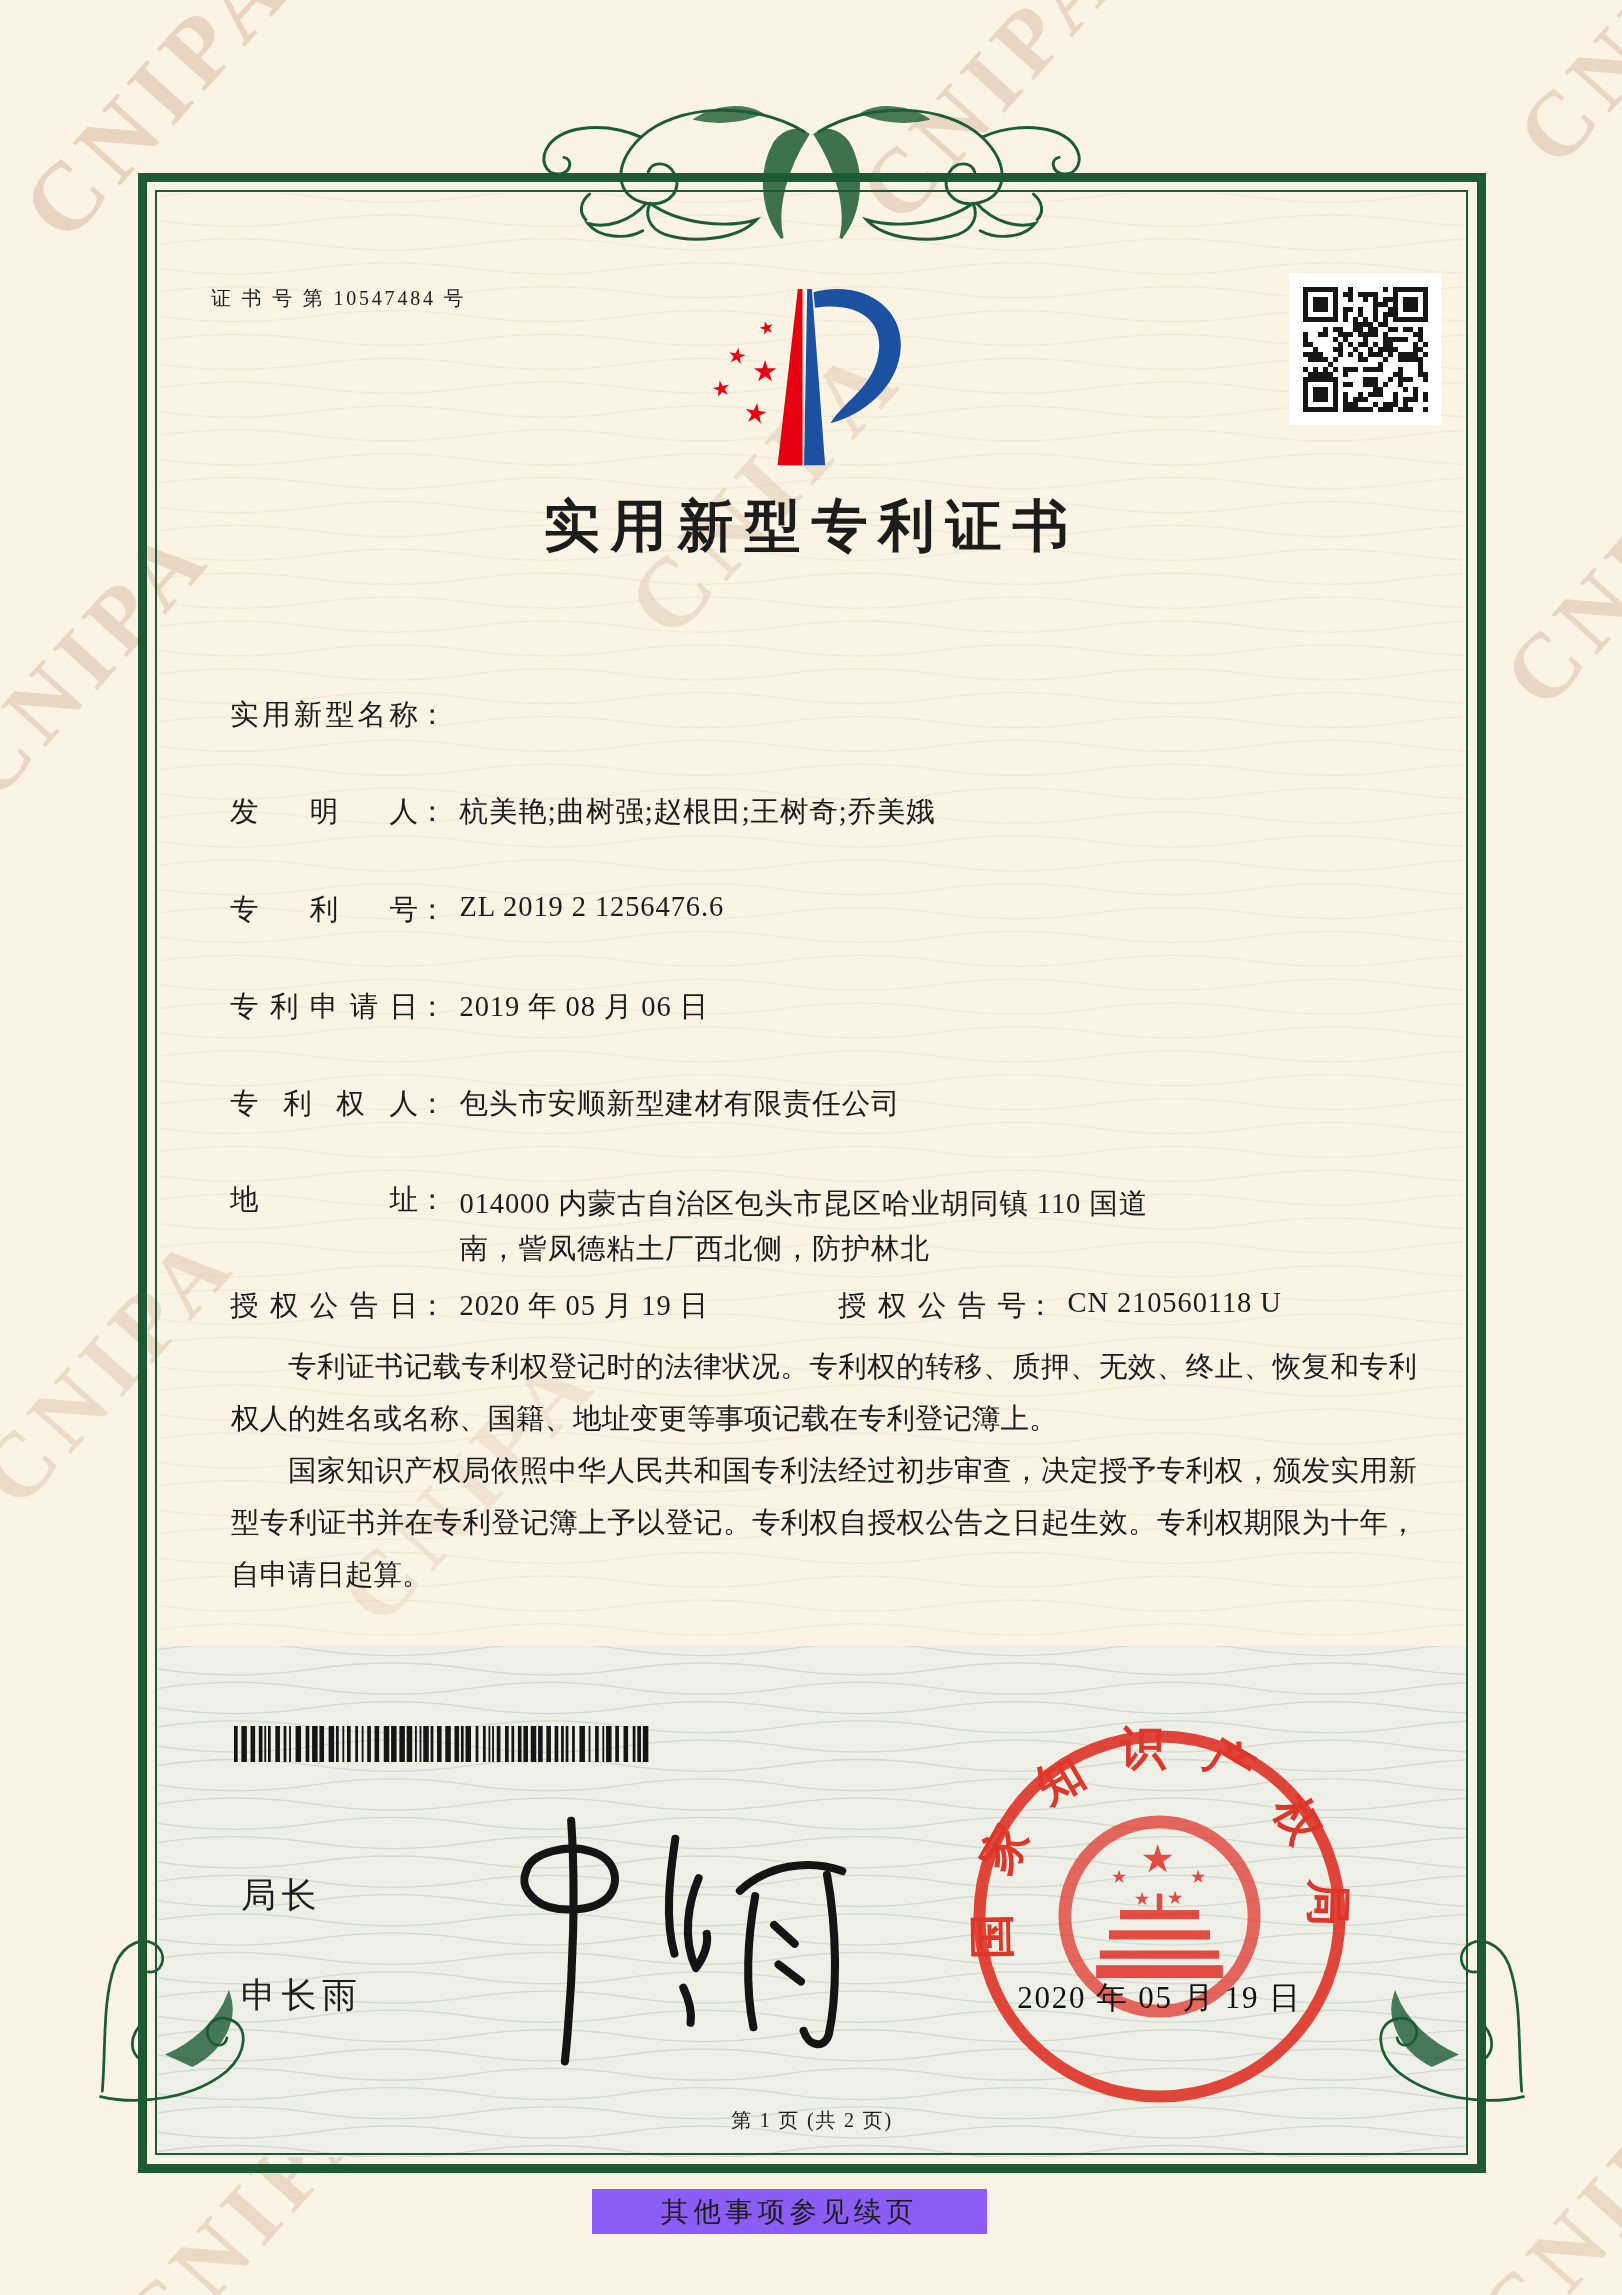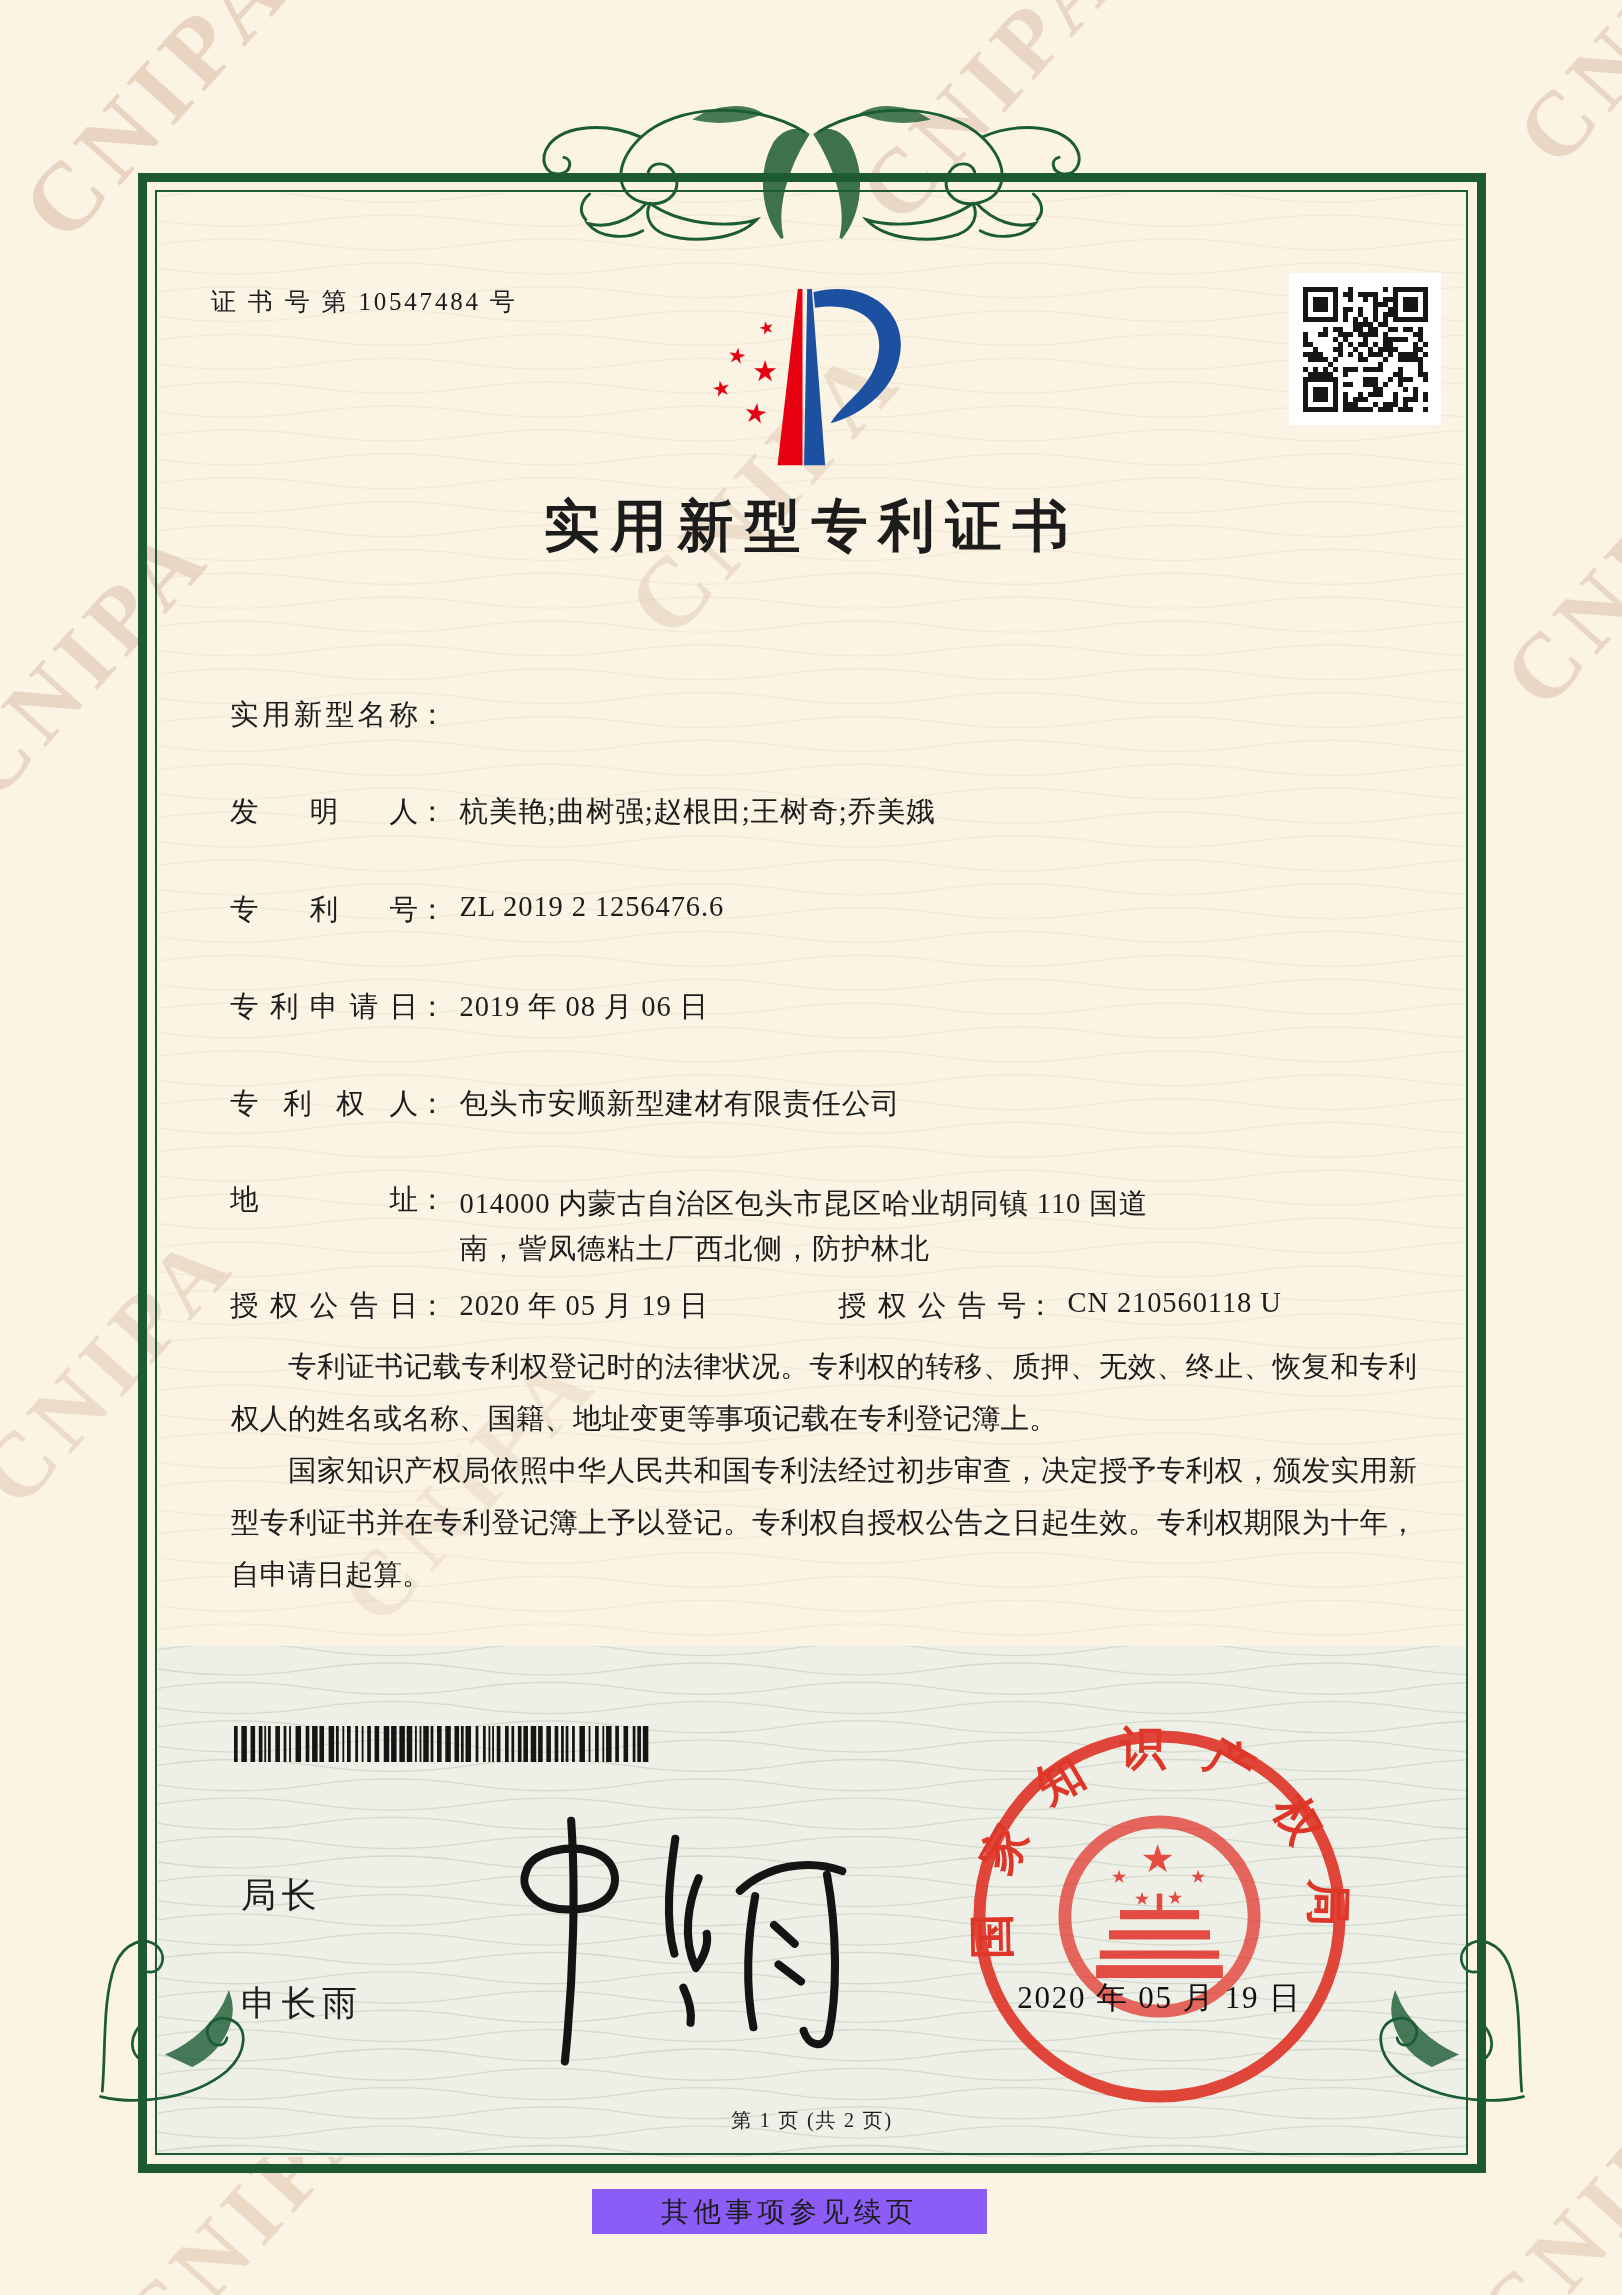--- a/index.html
+++ b/index.html
@@ -29,21 +29,21 @@
   .frame-outer{position:absolute;left:138px;top:173px;width:1348px;height:2000px;
                border:9.2px solid #1d5a33;z-index:2;pointer-events:none}
   .frame-inner{position:absolute;left:155px;top:190px;width:1313px;height:1965px;
                border:2.8px solid #1d5a33;z-index:2;pointer-events:none}
   .flourish{position:absolute;left:512px;top:84px;width:599px;height:188px;z-index:3}
   .corner{position:absolute;width:197px;height:197px;z-index:3}
   .corner-bl{left:84px;top:1917px}
   .corner-br{left:1343px;top:1917px;transform:scaleX(-1)}
 
   
-  .cert-no{position:absolute;left:211px;top:285px;z-index:4;font-size:25px;letter-spacing:2.8px}
+  .cert-no{position:absolute;left:211px;top:285px;z-index:4;font-size:20px;letter-spacing:2.8px}
   .logo{position:absolute;left:698px;top:283px;width:234px;height:190px;z-index:4}
   .qr-box{position:absolute;left:1289px;top:273px;width:152px;height:152px;background:#fff;z-index:4;
           display:flex;align-items:center;justify-content:center}
   .qr-box svg{width:125px;height:125px}
   .title{position:absolute;left:0;width:1623px;top:489px;z-index:4;text-align:center;
          font-size:56px;font-weight:bold;letter-spacing:11px}
 
   
   .frow{position:absolute;left:230px;z-index:4;font-size:28.5px;display:flex;white-space:nowrap}
   .flabel{display:inline-flex;justify-content:space-between;width:188px;flex:none}
@@ -61,21 +61,21 @@
   .paras p{text-indent:57px}
 
   
   .bottom{position:absolute;left:158px;top:1646px;width:1308px;height:511px;
           background:#eef0e8;z-index:1;overflow:hidden}
   .waves-bottom{position:absolute;left:0;top:0;width:1308px;height:511px}
   .barcode{position:absolute;left:76px;top:80px;width:418px;height:36px}
   .director{position:absolute;left:83px;font-size:35px;font-weight:500;
             font-family:"Liberation Sans","DejaVu Sans",sans-serif;letter-spacing:5.5px}
   .director-title{top:226px}
-  .director-name{top:334px}
+  .director-name{top:326px}
   .signature{position:absolute;left:327px;top:154px;width:377px;height:275px}
   .seal{position:absolute;left:804px;top:73px;width:395px;height:395px;opacity:.94}
   .seal-date{position:absolute;left:804px;top:331px;width:395px;text-align:center;
              font-size:31px;letter-spacing:1.8px;color:#111;z-index:5}
   .page-info{position:absolute;left:0;top:461px;width:100%;text-align:center;font-size:20px;letter-spacing:1.8px}
 
   
   .cont-strip{position:absolute;left:592px;top:2189px;width:395px;height:45px;background:#8b5cf6;z-index:4;
               display:flex;align-items:center;justify-content:center;font-size:27.5px;letter-spacing:4.6px}
 </style>

